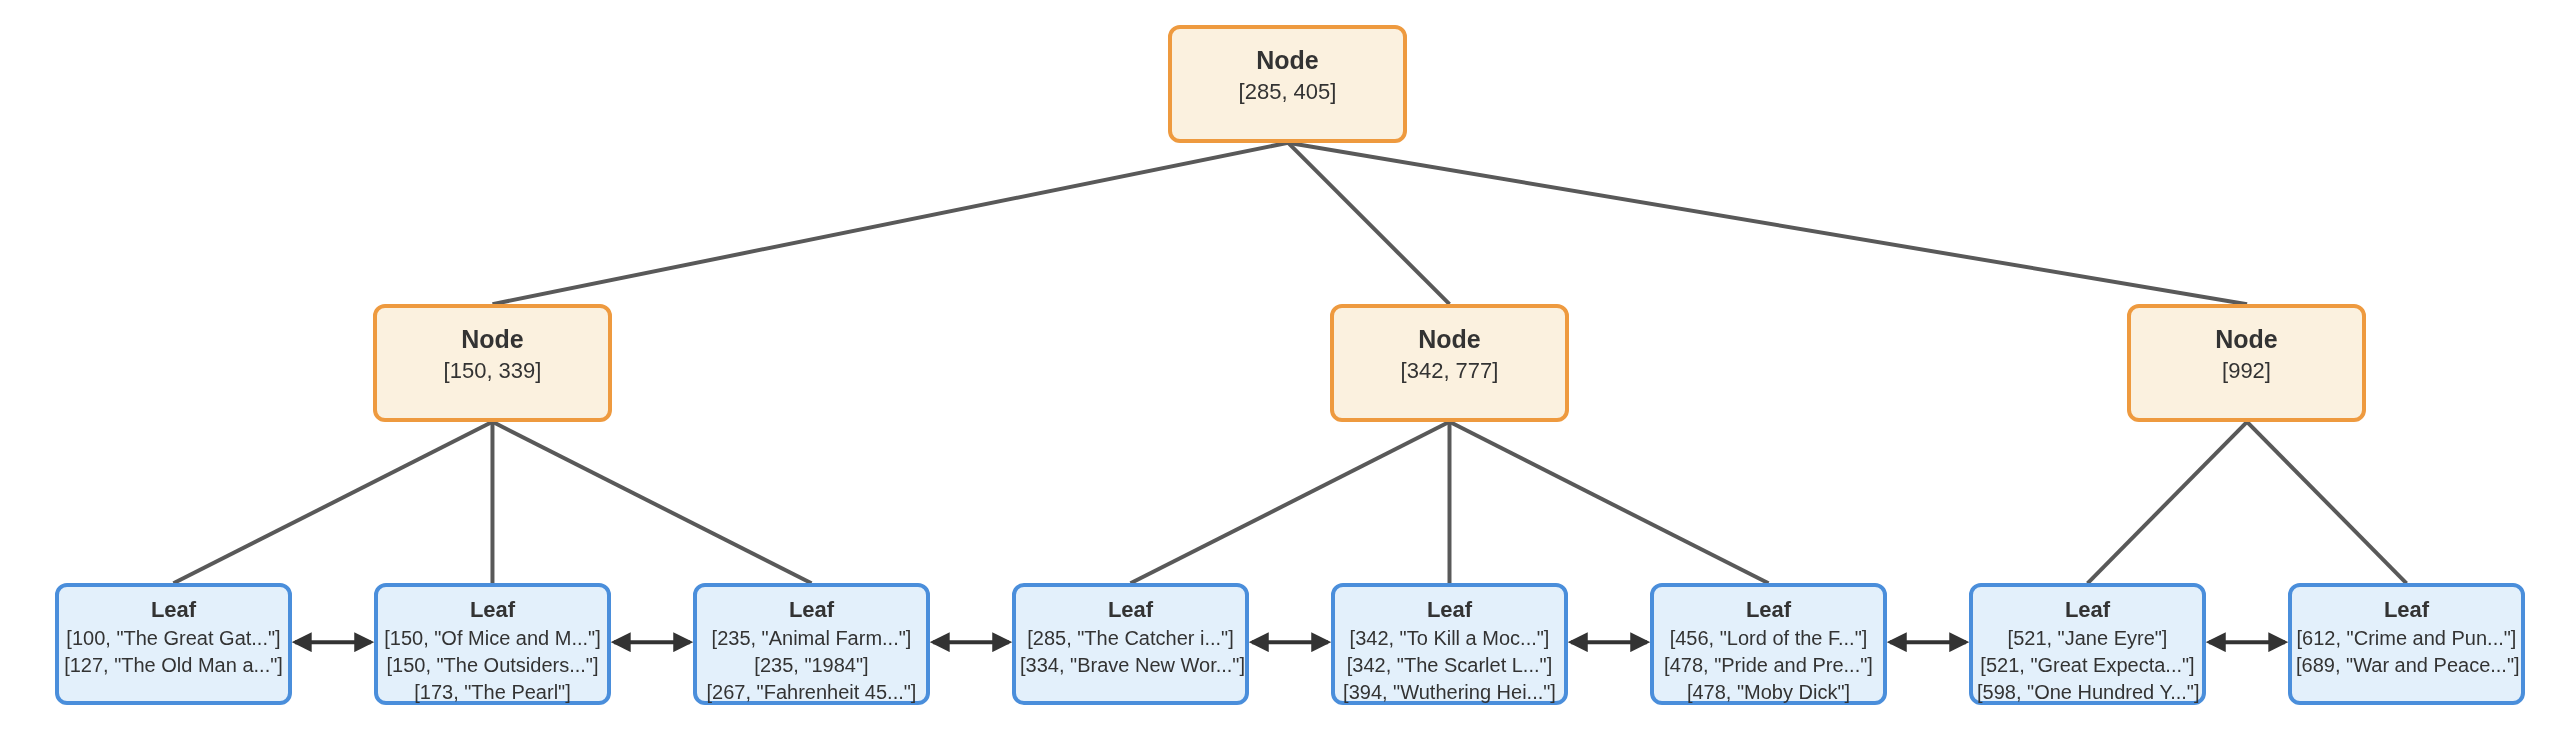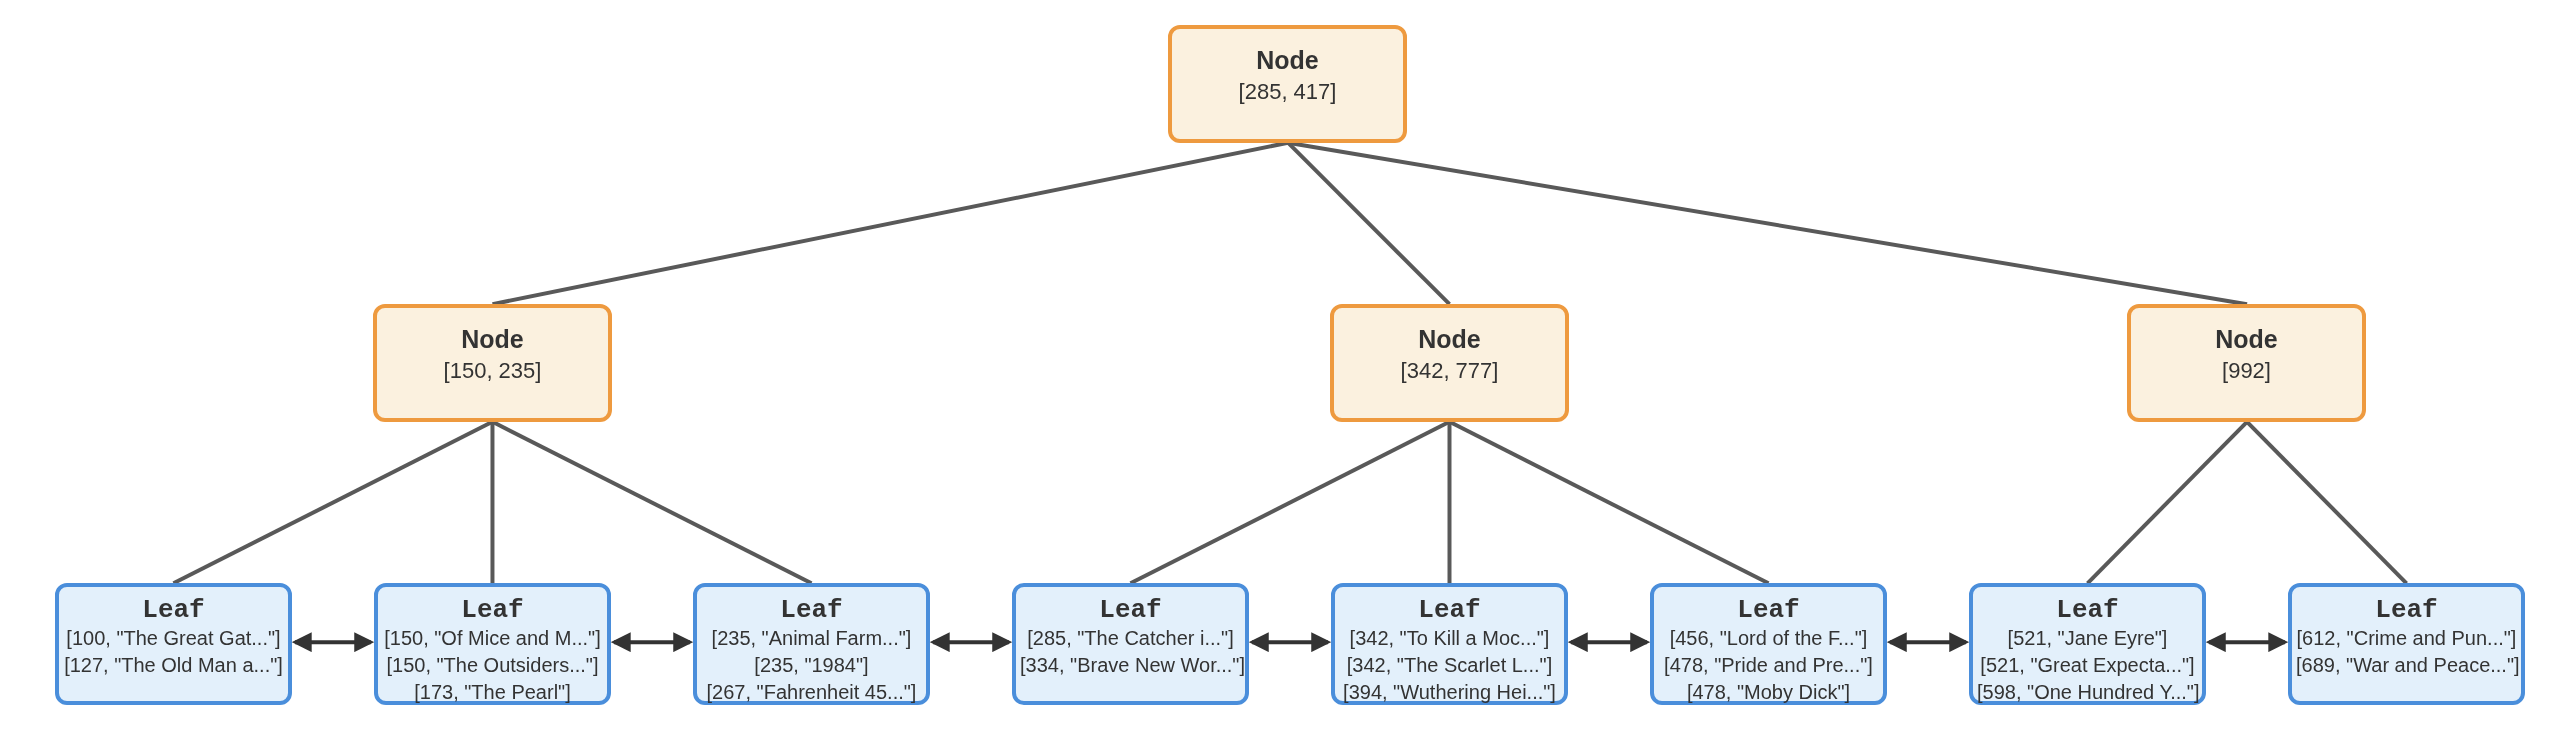--- a/index.html
+++ b/index.html
@@ -29,21 +29,21 @@
     border-color: #EE9A3F;
     padding-top: 14px;
   }
   .leaf-box {
     background: #E3F0FB;
     border-color: #4A8EDB;
     padding: 8px 4px 0 4px;
   }
   .internal-box .box-title { font-size: 25px; font-weight: bold; line-height: 34px; }
   .internal-box .box-keys  { font-size: 22px; line-height: 30px; }
-  .leaf-box .box-title { font-size: 26px; font-weight: bold; line-height: 30px; font-family: Liberation Mono, monospace; }
+  .leaf-box .box-title { font-size: 22px; font-weight: bold; line-height: 30px; }
   .leaf-box .leaf-entry { font-size: 20px; line-height: 27px; white-space: nowrap; }
 </style>
 </head>
 <body>
 
 <div id="canvas">
   <svg id="edge-layer" viewBox="0 0 2584 740" xmlns="http://www.w3.org/2000/svg">
     <defs>
       <marker id="arrow-head" viewBox="0 0 12 12" refX="10" refY="6" markerWidth="5" markerHeight="5" orient="auto-start-reverse">
         <path d="M0,0 L12,6 L0,12 z" fill="#333333"></path>
@@ -68,25 +68,25 @@
         <line x1="936" y1="644" x2="1012" y2="644" stroke="#333333" stroke-width="4" marker-start="url(#arrow-head)" marker-end="url(#arrow-head)"></line>
         <line x1="1256" y1="644" x2="1332" y2="644" stroke="#333333" stroke-width="4" marker-start="url(#arrow-head)" marker-end="url(#arrow-head)"></line>
         <line x1="1576" y1="644" x2="1652" y2="644" stroke="#333333" stroke-width="4" marker-start="url(#arrow-head)" marker-end="url(#arrow-head)"></line>
         <line x1="1896" y1="644" x2="1972" y2="644" stroke="#333333" stroke-width="4" marker-start="url(#arrow-head)" marker-end="url(#arrow-head)"></line>
         <line x1="2216" y1="644" x2="2292" y2="644" stroke="#333333" stroke-width="4" marker-start="url(#arrow-head)" marker-end="url(#arrow-head)"></line>
       </g>
   </svg>
   <div id="boxes">
       <div class="tree-box internal-box" style="left: 1168px; top: 25px; width: 239px; height: 118px;">
         <div class="box-title">Node</div>
-        <div class="box-keys">[285, 417]</div>
+        <div class="box-keys">[285, 405]</div>
       </div>
       <div class="tree-box internal-box" style="left: 373px; top: 304px; width: 239px; height: 118px;">
         <div class="box-title">Node</div>
-        <div class="box-keys">[150, 235]</div>
+        <div class="box-keys">[150, 339]</div>
       </div>
       <div class="tree-box internal-box" style="left: 1330px; top: 304px; width: 239px; height: 118px;">
         <div class="box-title">Node</div>
         <div class="box-keys">[342, 777]</div>
       </div>
       <div class="tree-box internal-box" style="left: 2127px; top: 304px; width: 239px; height: 118px;">
         <div class="box-title">Node</div>
         <div class="box-keys">[992]</div>
       </div>
       <div class="tree-box leaf-box" style="left: 55px; top: 583px; width: 237px; height: 122px;">

